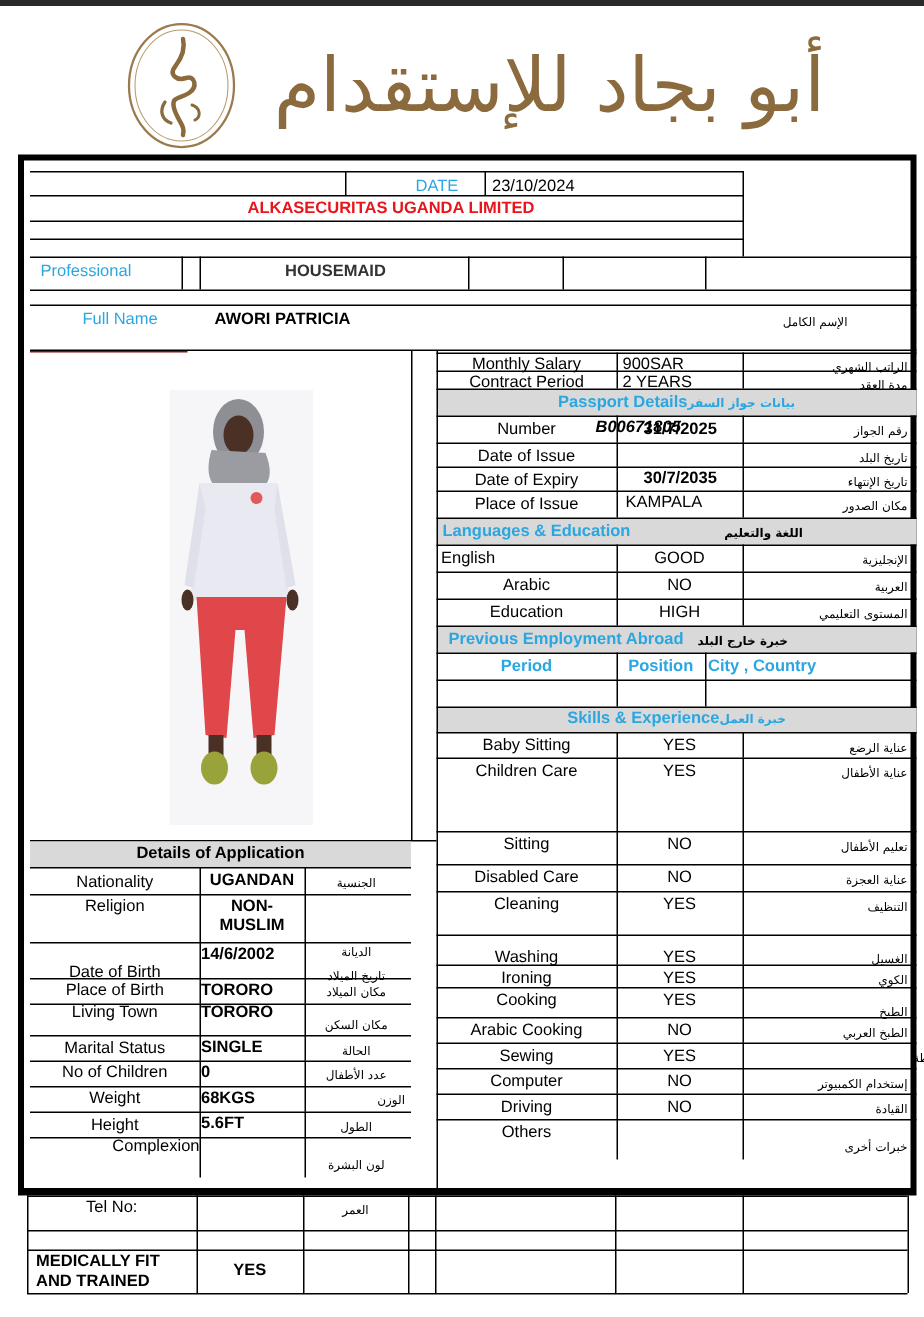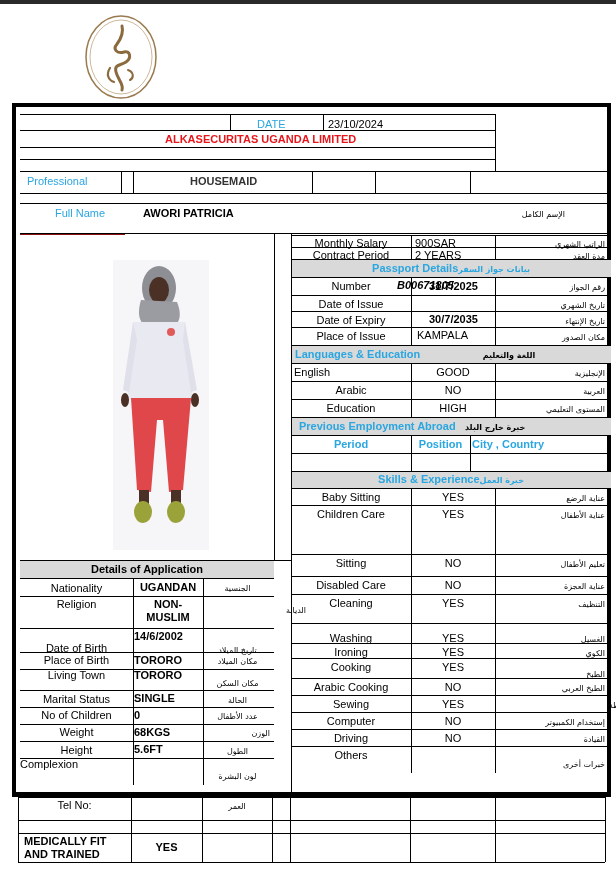--- a/index.html
+++ b/index.html
@@ -26,27 +26,28 @@
 <div class="topbar"></div>
 
 <div class="logo-wrap">
   <svg class="logo-emblem" viewBox="0 0 74 86">
     <ellipse cx="37" cy="43" rx="35" ry="41" fill="none" stroke="#9a7a4f" stroke-width="1.5"></ellipse>
     <ellipse cx="37" cy="43" rx="31" ry="37" fill="none" stroke="#b89a6e" stroke-width="0.7"></ellipse>
     <path d="M38 12 C40 20 36 26 33 30 C28 36 34 40 40 38 C46 36 48 44 42 48 C36 52 30 50 32 58 C34 66 40 70 38 76" fill="none" stroke="#8b6a3e" stroke-width="3" stroke-linecap="round"></path>
     <path d="M26 54 C22 60 24 66 30 68" fill="none" stroke="#8b6a3e" stroke-width="2.2" stroke-linecap="round"></path>
     <path d="M44 56 C50 58 50 64 46 66" fill="none" stroke="#8b6a3e" stroke-width="2" stroke-linecap="round"></path>
   </svg>
+  <div class="logo-text">أبو بجاد للإستقدام</div>
 </div>
 
 <div class="frame"></div>
 
 <div id="grid"></div>
 
-<div class="t blue" style="left:216px;top:118px;padding-left:41px;">DATE</div>
+<div class="t blue" style="left:236px;top:118px;padding-left:41px;">DATE</div>
 <div class="t" style="left:328px;top:118px;">23/10/2024</div>
 <div class="t bold" style="left:165px;top:133px;color:#e8151b;">ALKASECURITAS UGANDA LIMITED</div>
 <div class="t blue" style="left:27px;top:175px;">Professional</div>
 <div class="t bold" style="left:190px;top:175px;color:#333;">HOUSEMAID</div>
 <div class="t blue" style="left:55px;top:207px;">Full Name</div>
 <div class="t bold" style="left:143px;top:207px;">AWORI PATRICIA</div>
 <div class="t ar" style="left:515px;top:208px;width:50px;text-align:right;">الإسم الكامل</div>
 
 <svg class="photo" viewBox="0 0 96 290">
   <rect width="96" height="290" fill="#f6f6f8"></rect>
@@ -116,21 +117,21 @@
 <div class="vl" style="left: 411px; top: 277px; height: 18px;"></div>
 <div class="vl" style="left: 495px; top: 277px; height: 18px;"></div>
 <div class="t " style="left: 291px; top: 280px; width: 120px; text-align: center;">Number</div>
 <div class="t bold" style="left: 397px; top: 279px; font-style: italic;">B00671805</div>
 <div class="t ar" style="left: 497px; top: 281px; width: 108px; text-align: right;">رقم الجواز</div>
 <div class="hl" style="left: 291px; top: 295px; width: 320px;"></div>
 <div class="vl" style="left: 411px; top: 295px; height: 16px;"></div>
 <div class="vl" style="left: 495px; top: 295px; height: 16px;"></div>
 <div class="t " style="left: 291px; top: 298px; width: 120px; text-align: center;">Date of Issue</div>
 <div class="t bold" style="left: 429px; top: 280px;">31/7/2025</div>
-<div class="t ar" style="left: 497px; top: 299px; width: 108px; text-align: right;">تاريخ الشهري</div>
+<div class="t ar" style="left: 497px; top: 299px; width: 108px; text-align: right;">تاريخ البلد</div>
 <div class="hl" style="left: 291px; top: 311px; width: 320px;"></div>
 <div class="vl" style="left: 411px; top: 311px; height: 16px;"></div>
 <div class="vl" style="left: 495px; top: 311px; height: 16px;"></div>
 <div class="t " style="left: 291px; top: 314px; width: 120px; text-align: center;">Date of Expiry</div>
 <div class="t bold" style="left: 429px; top: 313px;">30/7/2035</div>
 <div class="t ar" style="left: 497px; top: 315px; width: 108px; text-align: right;">تاريخ الإنتهاء</div>
 <div class="hl" style="left: 291px; top: 327px; width: 320px;"></div>
 <div class="vl" style="left: 411px; top: 327px; height: 18px;"></div>
 <div class="vl" style="left: 495px; top: 327px; height: 18px;"></div>
 <div class="t " style="left: 291px; top: 330px; width: 120px; text-align: center;">Place of Issue</div>
@@ -258,21 +259,21 @@
 <div class="vl" style="left: 203px; top: 578px; height: 18px;"></div>
 <div class="t " style="left: 20px; top: 582px; width: 113px; text-align: center;">Nationality</div>
 <div class="t bold" style="left: 133px; top: 581px; width: 70px; text-align: center; white-space: pre;">UGANDAN</div>
 <div class="t ar" style="left: 205px; top: 582px; width: 65px; text-align: center;">الجنسية</div>
 <div class="hl" style="left: 20px; top: 596px; width: 254px;"></div>
 <div class="vl" style="left: 133px; top: 596px; height: 32px;"></div>
 <div class="vl" style="left: 203px; top: 596px; height: 32px;"></div>
 <div class="t " style="left: 20px; top: 598px; width: 113px; text-align: center;">Religion</div>
 <div class="t bold" style="left: 133px; top: 598px; width: 70px; text-align: center; white-space: pre;">NON-
 MUSLIM</div>
-<div class="t ar" style="left: 205px; top: 604px; width: 65px;  margin-left: 36px;">الديانة</div>
+<div class="t ar" style="left: 205px; top: 628px; width: 65px; text-align: center;">الديانة</div>
 <div class="hl" style="left: 20px; top: 628px; width: 254px;"></div>
 <div class="vl" style="left: 133px; top: 628px; height: 24px;"></div>
 <div class="vl" style="left: 203px; top: 628px; height: 24px;"></div>
 <div class="t " style="left: 20px; top: 642px; width: 113px; text-align: center;">Date of Birth</div>
 <div class="t bold" style="left: 134px; top: 630px; white-space: pre;">14/6/2002</div>
 <div class="t ar" style="left: 205px; top: 644px; width: 65px; text-align: center;">تاريخ الميلاد</div>
 <div class="hl" style="left: 20px; top: 652px; width: 254px;"></div>
 <div class="vl" style="left: 133px; top: 652px; height: 17px;"></div>
 <div class="vl" style="left: 203px; top: 652px; height: 17px;"></div>
 <div class="t " style="left: 20px; top: 654px; width: 113px; text-align: center;">Place of Birth</div>
@@ -304,21 +305,21 @@
 <div class="t ar" style="left: 205px; top: 727px; width: 65px; text-align: center; padding-left: 47px;">الوزن</div>
 <div class="hl" style="left: 20px; top: 741px; width: 254px;"></div>
 <div class="vl" style="left: 133px; top: 741px; height: 17px;"></div>
 <div class="vl" style="left: 203px; top: 741px; height: 17px;"></div>
 <div class="t " style="left: 20px; top: 744px; width: 113px; text-align: center;">Height</div>
 <div class="t bold" style="left: 134px; top: 743px; white-space: pre;">5.6FT</div>
 <div class="t ar" style="left: 205px; top: 745px; width: 65px; text-align: center;">الطول</div>
 <div class="hl" style="left: 20px; top: 758px; width: 254px;"></div>
 <div class="vl" style="left: 133px; top: 758px; height: 27px;"></div>
 <div class="vl" style="left: 203px; top: 758px; height: 27px;"></div>
-<div class="t " style="left: 20px; top: 758px; width: 113px; text-align: left;">Complexion</div>
+<div class="t " style="left: 20px; top: 758px; width: 113px; text-align: right;">Complexion</div>
 <div class="t bold" style="left: 134px; top: 760px; white-space: pre;"></div>
 <div class="t ar" style="left: 205px; top: 770px; width: 65px; text-align: center;">لون البشرة</div>
 <div class="hl" style="left: 18px; top: 797px; width: 587px;"></div>
 <div class="hl" style="left: 18px; top: 820px; width: 587px;"></div>
 <div class="hl" style="left: 18px; top: 833px; width: 587px;"></div>
 <div class="hl" style="left: 18px; top: 862px; width: 587px;"></div>
 <div class="vl" style="left: 18px; top: 797px; height: 65px;"></div>
 <div class="vl" style="left: 131px; top: 797px; height: 65px;"></div>
 <div class="vl" style="left: 202px; top: 797px; height: 65px;"></div>
 <div class="vl" style="left: 272px; top: 797px; height: 65px;"></div>

